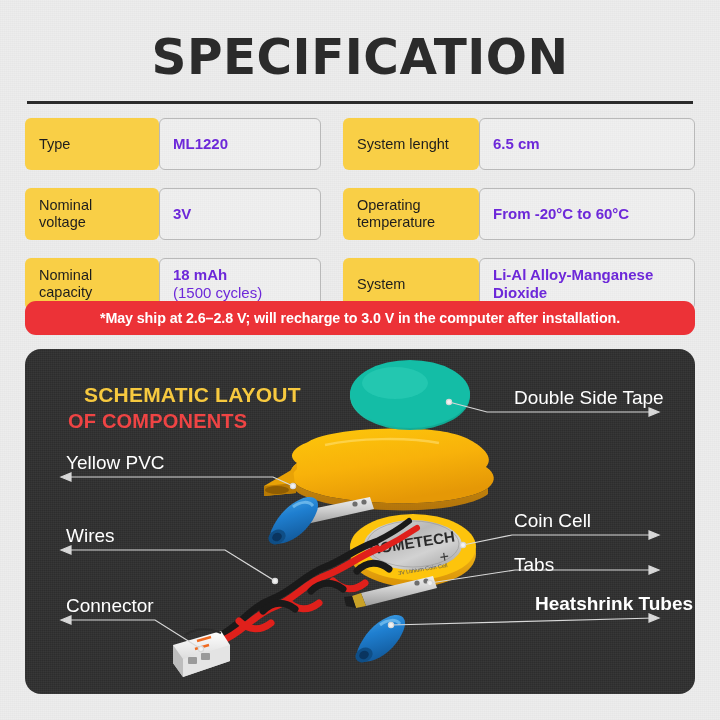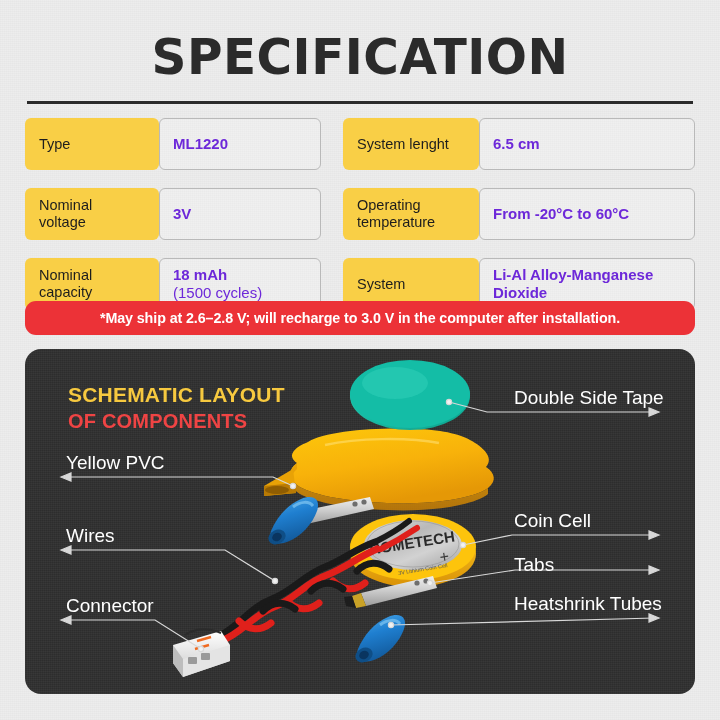--- a/index.html
+++ b/index.html
@@ -144,21 +144,21 @@
     left: 43px;
     z-index: 6;
   }
 
   .panel-heading .l1 {
     font-size: 21px;
     line-height: 26px;
     font-weight: 700;
     color: #f6c game;
   }
-  .panel-heading .l1 { color: #f7c93f; letter-spacing: 0.2px; }
+  .panel-heading .l1 { color: #f7c93f; letter-spacing: 0.2px; margin-left: 16px; }
   .panel-heading .l2 {
     font-size: 20px;
     line-height: 26px;
     font-weight: 700;
     color: #ef4444;
     letter-spacing: 0.2px;
   }
 
   .art { position: absolute; inset: 0; z-index: 2; }
   .leaders { position: absolute; inset: 0; z-index: 4; }
@@ -394,15 +394,15 @@
     </g>
   </svg>
 
   <div class="callout" style="left:41px; top:106px;">Yellow PVC</div>
   <div class="callout" style="left:41px; top:179px;">Wires</div>
   <div class="callout" style="left:41px; top:249px;">Connector</div>
 
   <div class="callout right" style="left:489px; top:41px;">Double Side Tape</div>
   <div class="callout right" style="left:489px; top:164px;">Coin Cell</div>
   <div class="callout right" style="left:489px; top:199px;margin-top:9px;">Tabs</div>
-  <div class="callout right" style="left:489px; top:247px;">Heatshrink Tubes</div>
+  <div class="callout right" style="left:510px; top:247px;font-weight:bold;">Heatshrink Tubes</div>
 
 </div>
 
 </body></html>

